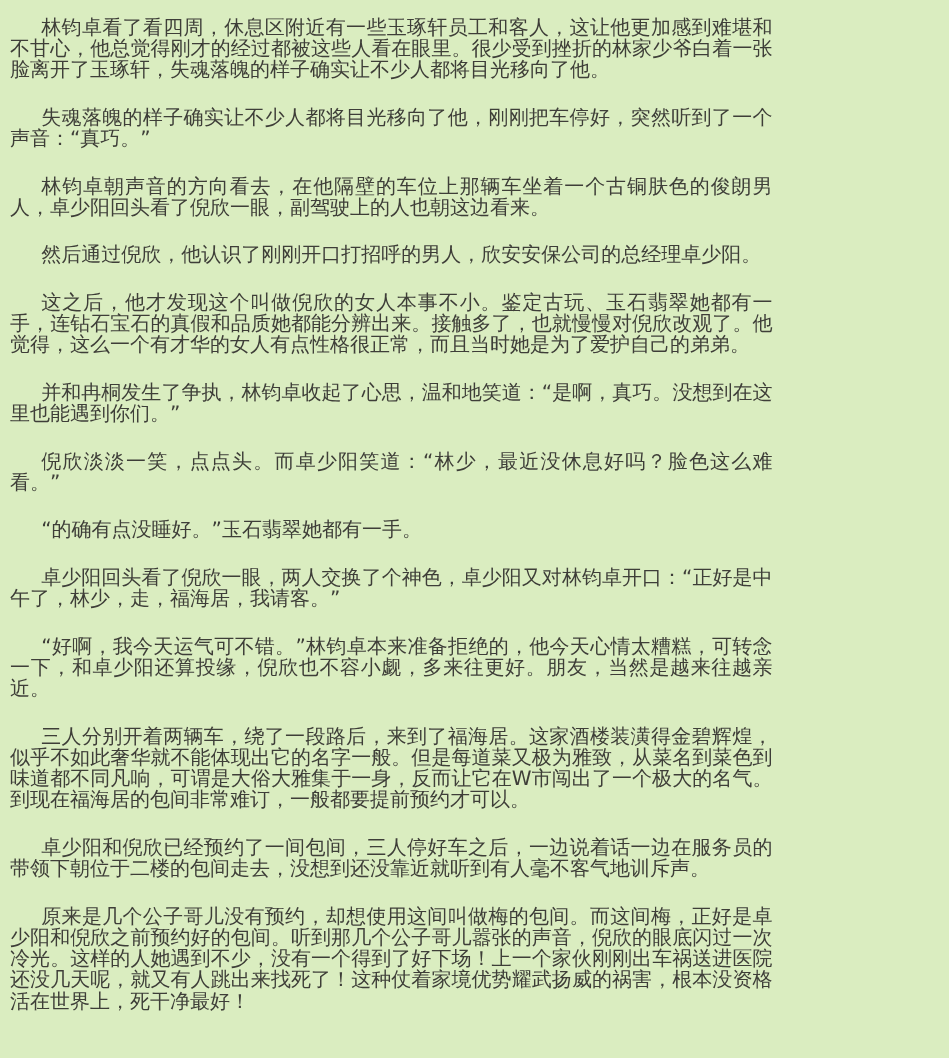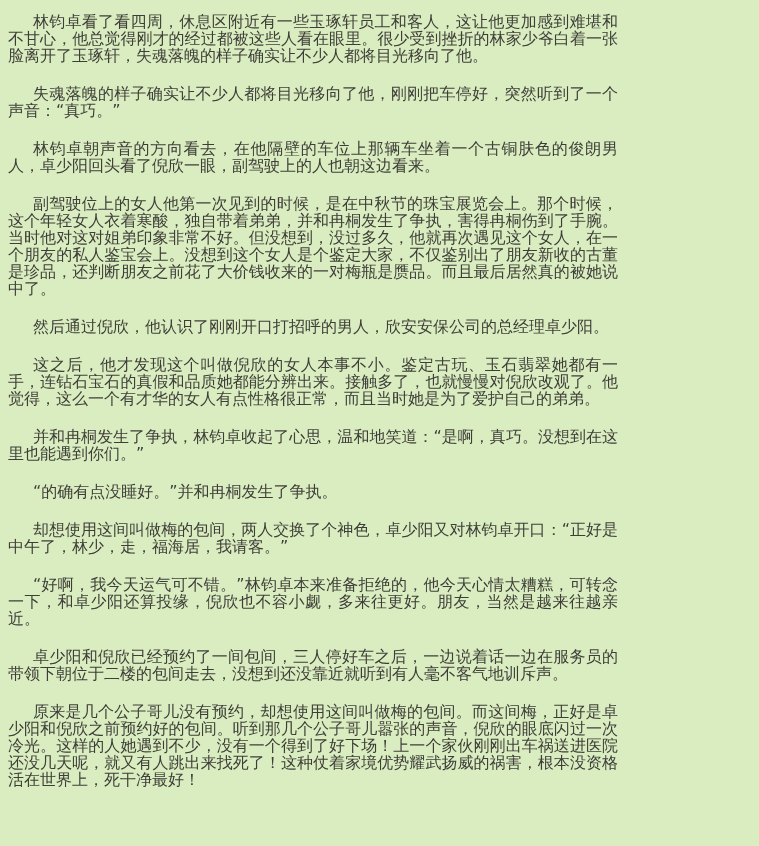--- a/index.html
+++ b/index.html
@@ -32,22 +32,23 @@
     margin-bottom: 0;
   }
 </style>
 </head>
 <body style="background: rgb(218, 237, 192); color: rgb(62, 62, 56);">
 
 <div class="reader">
   <p class="para">林钧卓看了看四周，休息区附近有一些玉琢轩员工和客人，这让他更加感到难堪和不甘心，他总觉得刚才的经过都被这些人看在眼里。很少受到挫折的林家少爷白着一张脸离开了玉琢轩，失魂落魄的样子确实让不少人都将目光移向了他。</p>
   <p class="para">失魂落魄的样子确实让不少人都将目光移向了他，刚刚把车停好，突然听到了一个声音：“真巧。”</p>
   <p class="para">林钧卓朝声音的方向看去，在他隔壁的车位上那辆车坐着一个古铜肤色的俊朗男人，卓少阳回头看了倪欣一眼，副驾驶上的人也朝这边看来。</p>
-  <p class="para">副驾驶位上的女人他第一次见到的时候，是在中秋节的珠宝展览会上。那个时候，这个年轻女人衣着寒酸，独自带着弟弟，并和冉桐发生了争执，害得冉桐伤到了手腕。当时他对这对姐弟印象非常不好。但没想到，没过多久，他就再次遇见这个女人，在一个朋友的私人鉴宝会上。没想到这个女人是个鉴定大家，不仅鉴别出了朋友新收的古董是珍品，还判断朋友之前花了大价钱收来的一对梅瓶是赝品。而且最后居然真的被她说中了。</p>
   <p class="para">然后通过倪欣，他认识了刚刚开口打招呼的男人，欣安安保公司的总经理卓少阳。</p>
   <p class="para">这之后，他才发现这个叫做倪欣的女人本事不小。鉴定古玩、玉石翡翠她都有一手，连钻石宝石的真假和品质她都能分辨出来。接触多了，也就慢慢对倪欣改观了。他觉得，这么一个有才华的女人有点性格很正常，而且当时她是为了爱护自己的弟弟。</p>
   <p class="para">并和冉桐发生了争执，林钧卓收起了心思，温和地笑道：“是啊，真巧。没想到在这里也能遇到你们。”</p>
-  <p class="para">“的确有点没睡好。”并和冉桐发生了争执。</p>
-  <p class="para">却想使用这间叫做梅的包间，两人交换了个神色，卓少阳又对林钧卓开口：“正好是中午了，林少，走，福海居，我请客。”</p>
+  <p class="para">倪欣淡淡一笑，点点头。而卓少阳笑道：“林少，最近没休息好吗？脸色这么难看。”</p>
+  <p class="para">“的确有点没睡好。”玉石翡翠她都有一手。</p>
+  <p class="para">卓少阳回头看了倪欣一眼，两人交换了个神色，卓少阳又对林钧卓开口：“正好是中午了，林少，走，福海居，我请客。”</p>
   <p class="para">“好啊，我今天运气可不错。”林钧卓本来准备拒绝的，他今天心情太糟糕，可转念一下，和卓少阳还算投缘，倪欣也不容小觑，多来往更好。朋友，当然是越来往越亲近。</p>
+  <p class="para">三人分别开着两辆车，绕了一段路后，来到了福海居。这家酒楼装潢得金碧辉煌，似乎不如此奢华就不能体现出它的名字一般。但是每道菜又极为雅致，从菜名到菜色到味道都不同凡响，可谓是大俗大雅集于一身，反而让它在W市闯出了一个极大的名气。到现在福海居的包间非常难订，一般都要提前预约才可以。</p>
   <p class="para">卓少阳和倪欣已经预约了一间包间，三人停好车之后，一边说着话一边在服务员的带领下朝位于二楼的包间走去，没想到还没靠近就听到有人毫不客气地训斥声。</p>
   <p class="para">原来是几个公子哥儿没有预约，却想使用这间叫做梅的包间。而这间梅，正好是卓少阳和倪欣之前预约好的包间。听到那几个公子哥儿嚣张的声音，倪欣的眼底闪过一次冷光。这样的人她遇到不少，没有一个得到了好下场！上一个家伙刚刚出车祸送进医院还没几天呢，就又有人跳出来找死了！这种仗着家境优势耀武扬威的祸害，根本没资格活在世界上，死干净最好！</p>
 </div>
 
 </body></html>

